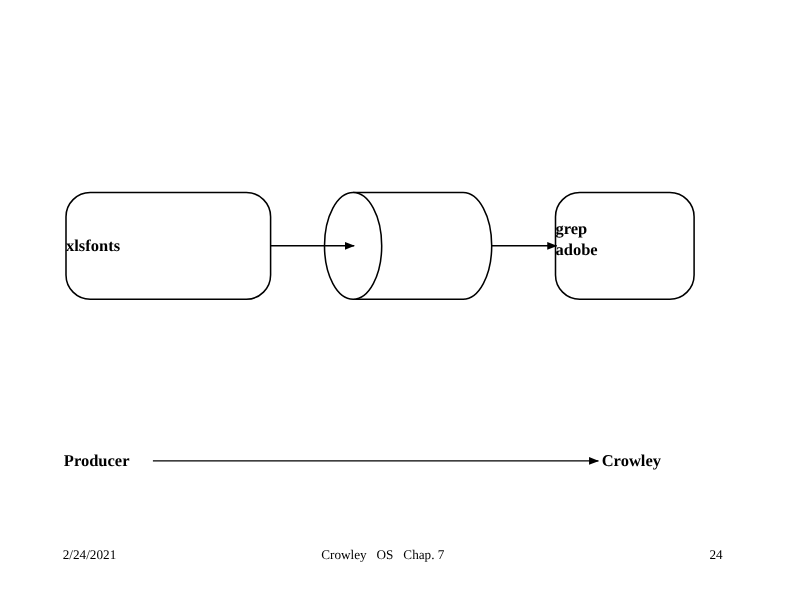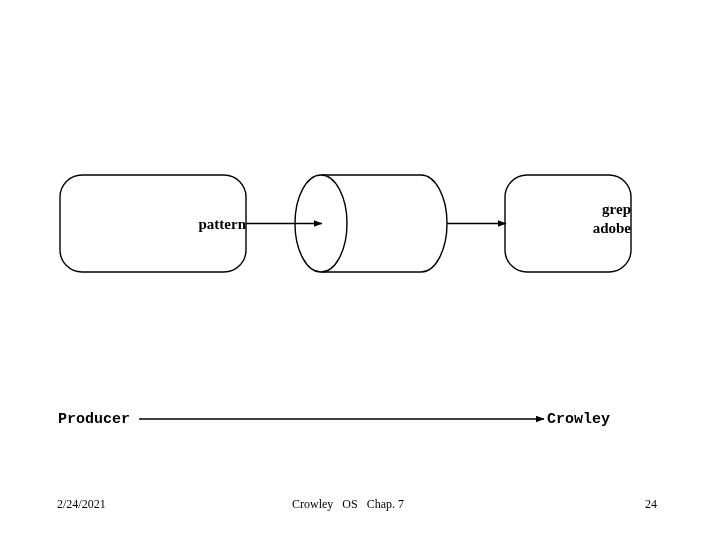--- a/index.html
+++ b/index.html
@@ -42,21 +42,21 @@
     position: absolute;
     left: 0;
     top: 0;
     width: 720px;
     height: 540px;
   }
 
   
   .box-label {
     position: absolute;
-    text-align: right;
+    text-align: left;
     font-family: "Liberation Serif", "DejaVu Serif", serif;
     font-size: 15px;
     font-weight: bold;
     line-height: 19px;
     color: #000000;
     white-space: pre-line;
   }
   #producer-box-label {
     left: 60px;
     top: 215px;
@@ -64,21 +64,21 @@
   }
   #consumer-box-label {
     left: 505px;
     top: 200px;
     width: 126px;
   }
 
   
   .role-caption {
     position: absolute;
-    font-family: Liberation Mono, monospace;
+    font-family: Liberation Serif, serif;
     font-size: 15px;
     font-weight: bold;
     line-height: 18px;
     color: #000000;
     white-space: nowrap;
   }
   #role-producer { left: 58px; top: 411px; }
   #role-consumer { left: 547px; top: 411px; }
 
   
@@ -117,21 +117,21 @@
       </marker>
     </defs>
 
     <line x1="246" y1="223.5" x2="322" y2="223.5" stroke="#000000" stroke-width="1.4" marker-end="url(#arrowhead)"></line>
 
     <line x1="447" y1="223.5" x2="506" y2="223.5" stroke="#000000" stroke-width="1.4" marker-end="url(#arrowhead)"></line>
 
     <line x1="139" y1="419" x2="544" y2="419" stroke="#000000" stroke-width="1.3" marker-end="url(#arrowhead)"></line>
   </svg>
 
-  <div class="box-label" id="producer-box-label">pattern</div>
+  <div class="box-label" id="producer-box-label">xlsfonts</div>
 
   <div class="box-label" id="consumer-box-label">grep
 adobe</div>
 
   <div class="role-caption" id="role-producer">Producer</div>
 
   <div class="role-caption" id="role-consumer">Crowley</div>
 
   <div class="footer-text" id="footer-date">2/24/2021</div>
 

